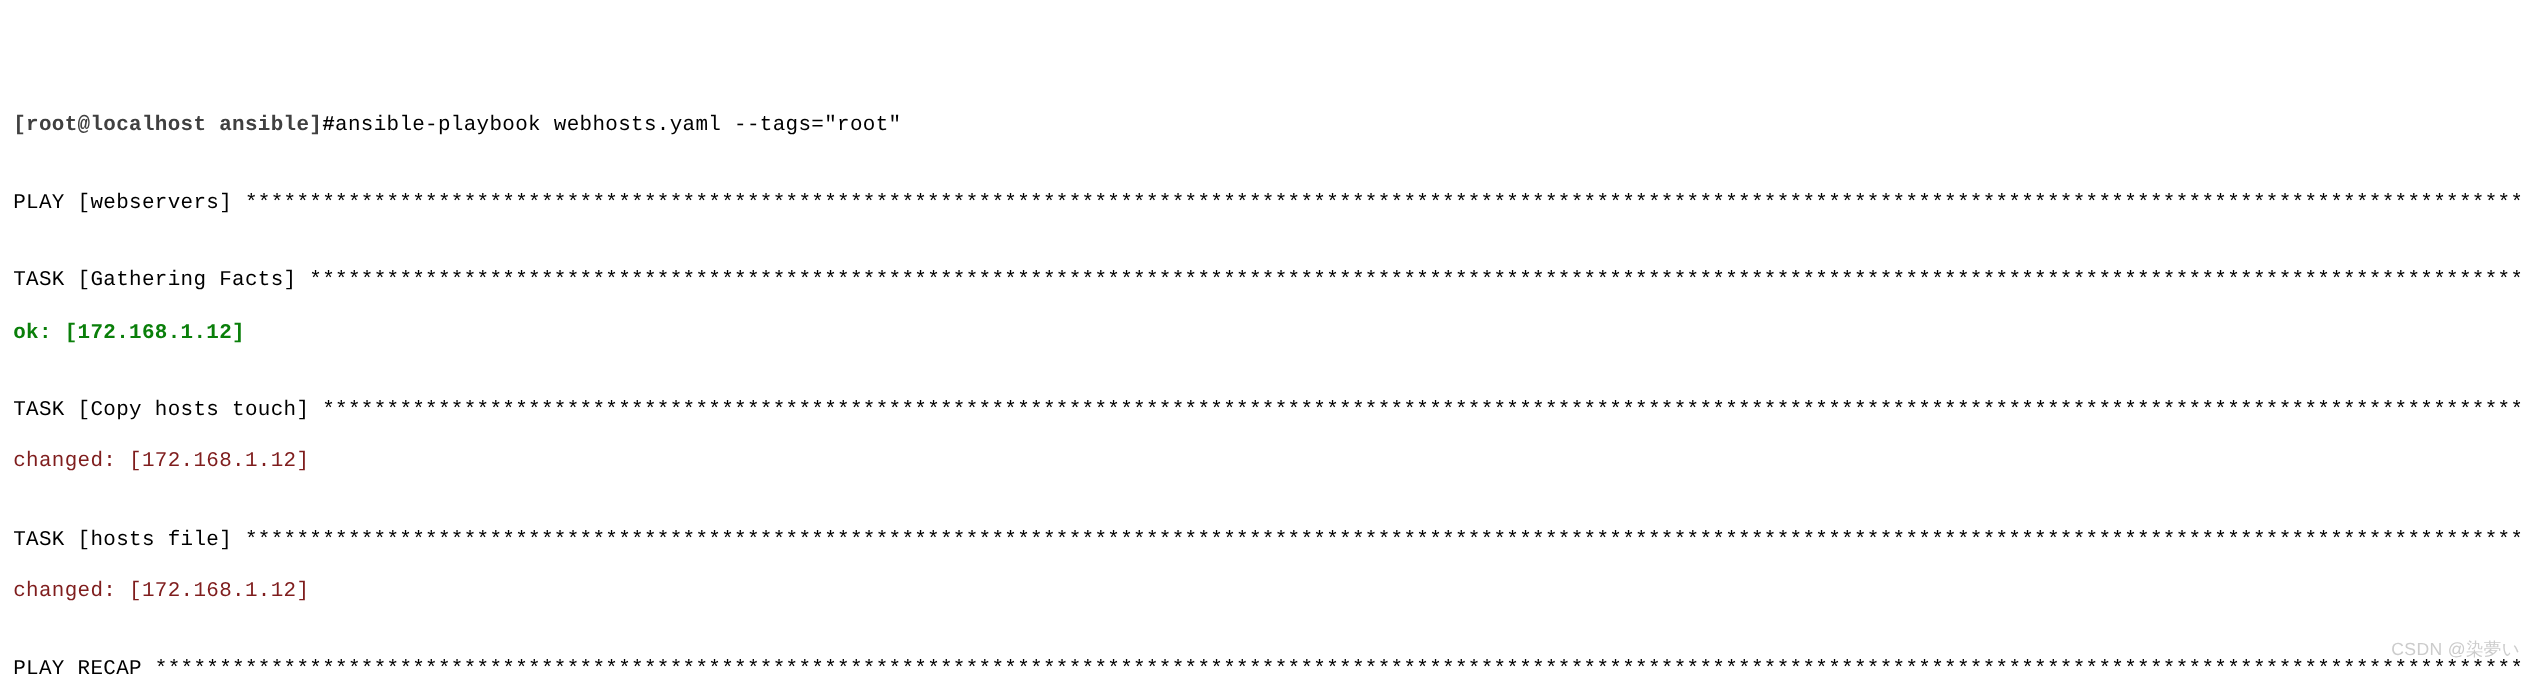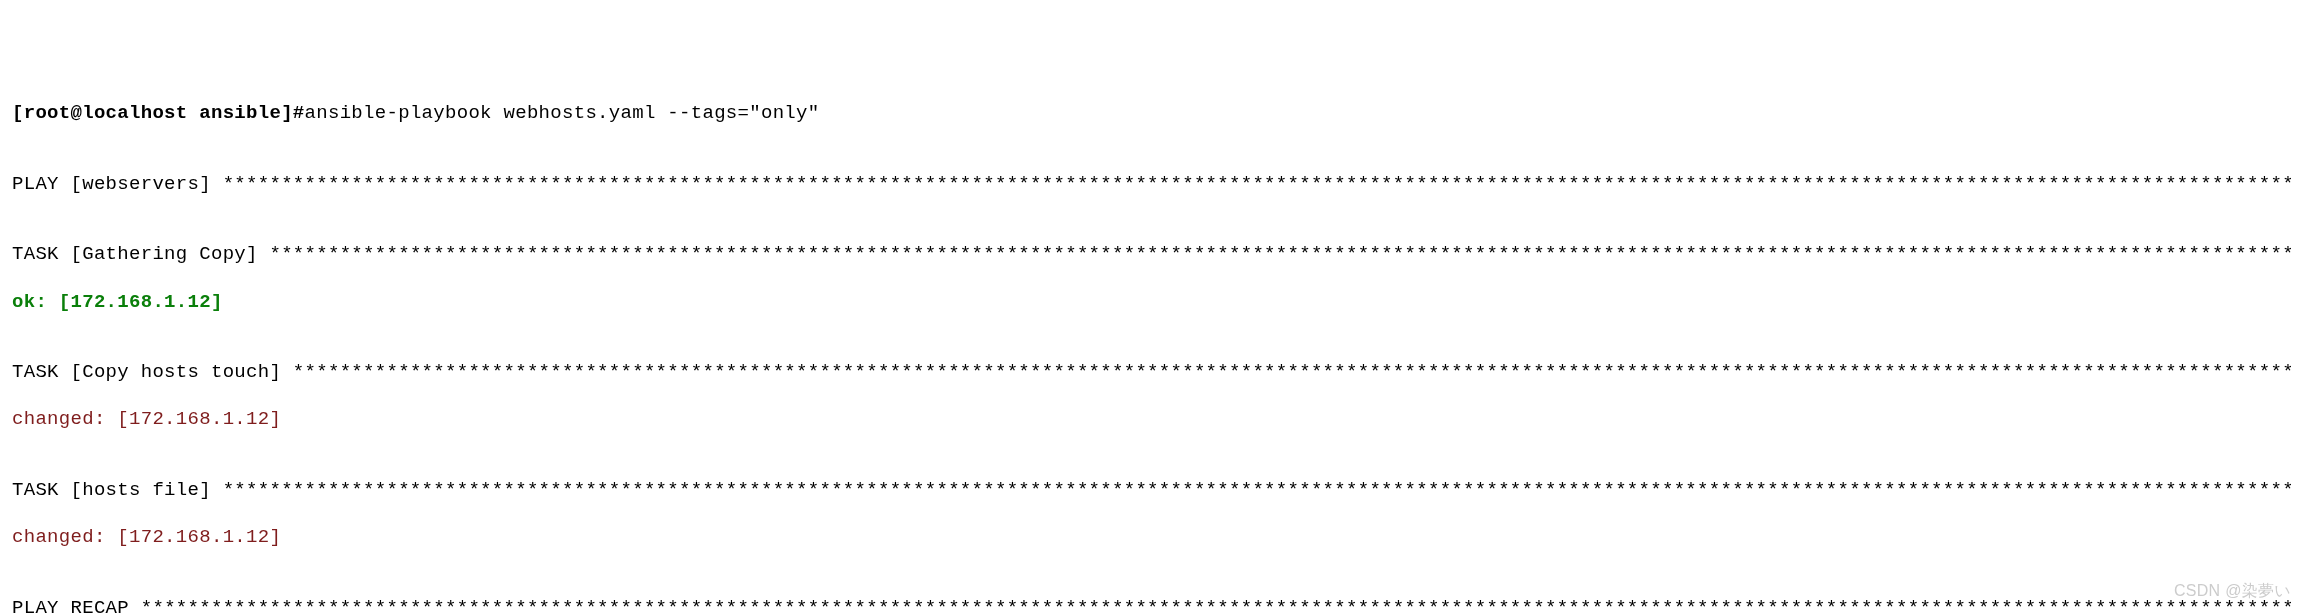--- a/index.html
+++ b/index.html
@@ -12,21 +12,21 @@
       font-family: 'Courier New', Consolas, monospace;
       font-size: 19px;
       font-weight: bold;
       padding: 8px 12px;
       white-space: pre;
       color: #000000;
       line-height: 1.24;
       letter-spacing: 0.3px;
     }
     .prompt-user {
-      color: #000000;
+      color: #404040;
       margin-top: 12px;
     }
     .prompt-hash {
       color: #000000;
     }
     .cmd {
       color: #000000;
       font-weight: normal;
     }
     .txt {
@@ -55,25 +55,25 @@
       color: #cccccc;
       font-weight: normal;
       font-family: sans-serif;
     }
   </style>
 </head>
 <body>
 
 
 
-<span class="line"><span class="prompt-user">[root@localhost ansible]</span><span class="prompt-hash">#</span><span class="cmd">ansible-playbook webhosts.yaml --tags="only"</span></span>
+<span class="line"><span class="prompt-user">[root@localhost ansible]</span><span class="prompt-hash">#</span><span class="cmd">ansible-playbook webhosts.yaml --tags="root"</span></span>
 <span class="line"> </span>
 <span class="line"><span class="txt">PLAY [webservers] </span><span class="txt">*********************************************************************************************************************************************************************************************************************************</span></span>
 <span class="line"> </span>
-<span class="line"><span class="txt">TASK [Gathering Copy] </span><span class="txt">****************************************************************************************************************************************************************************************************************************</span></span>
+<span class="line"><span class="txt">TASK [Gathering Facts] </span><span class="txt">****************************************************************************************************************************************************************************************************************************</span></span>
 <span class="line"><span class="ok">ok: [172.168.1.12]</span></span>
 <span class="line"> </span>
 <span class="line"><span class="txt">TASK [Copy hosts touch] </span><span class="txt">****************************************************************************************************************************************************************************************************************************</span></span>
 <span class="line"><span class="changed">changed: [172.168.1.12]</span></span>
 <span class="line"> </span>
 <span class="line"><span class="txt">TASK [hosts file] </span><span class="txt">*********************************************************************************************************************************************************************************************************************************</span></span>
 <span class="line"><span class="changed">changed: [172.168.1.12]</span></span>
 <span class="line"> </span>
 <span class="line"><span class="txt">PLAY RECAP </span><span class="txt">****************************************************************************************************************************************************************************************************************************************</span></span>
 

